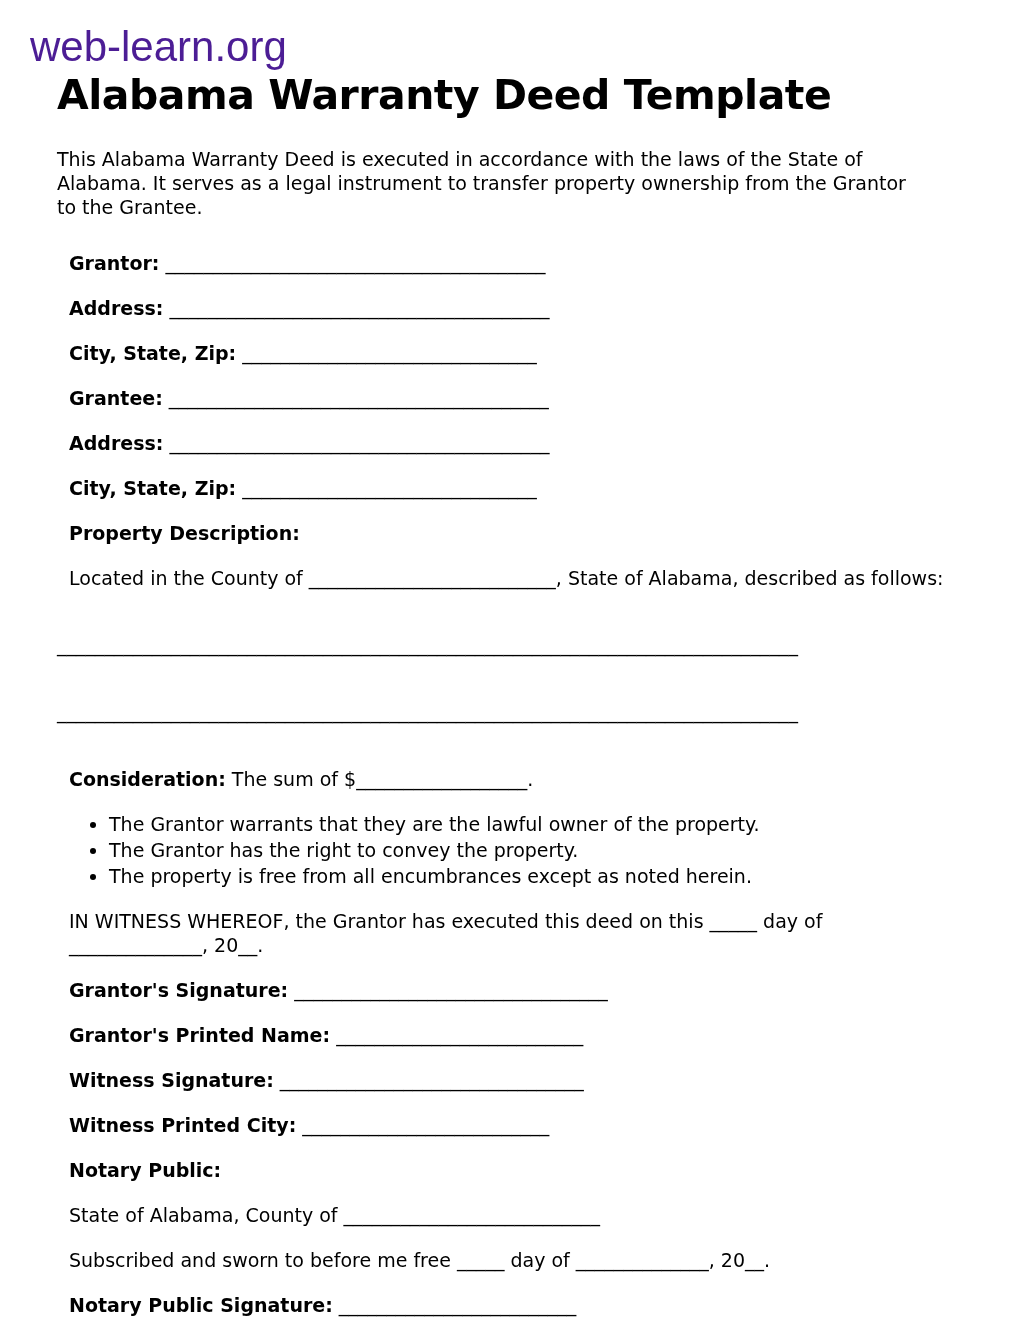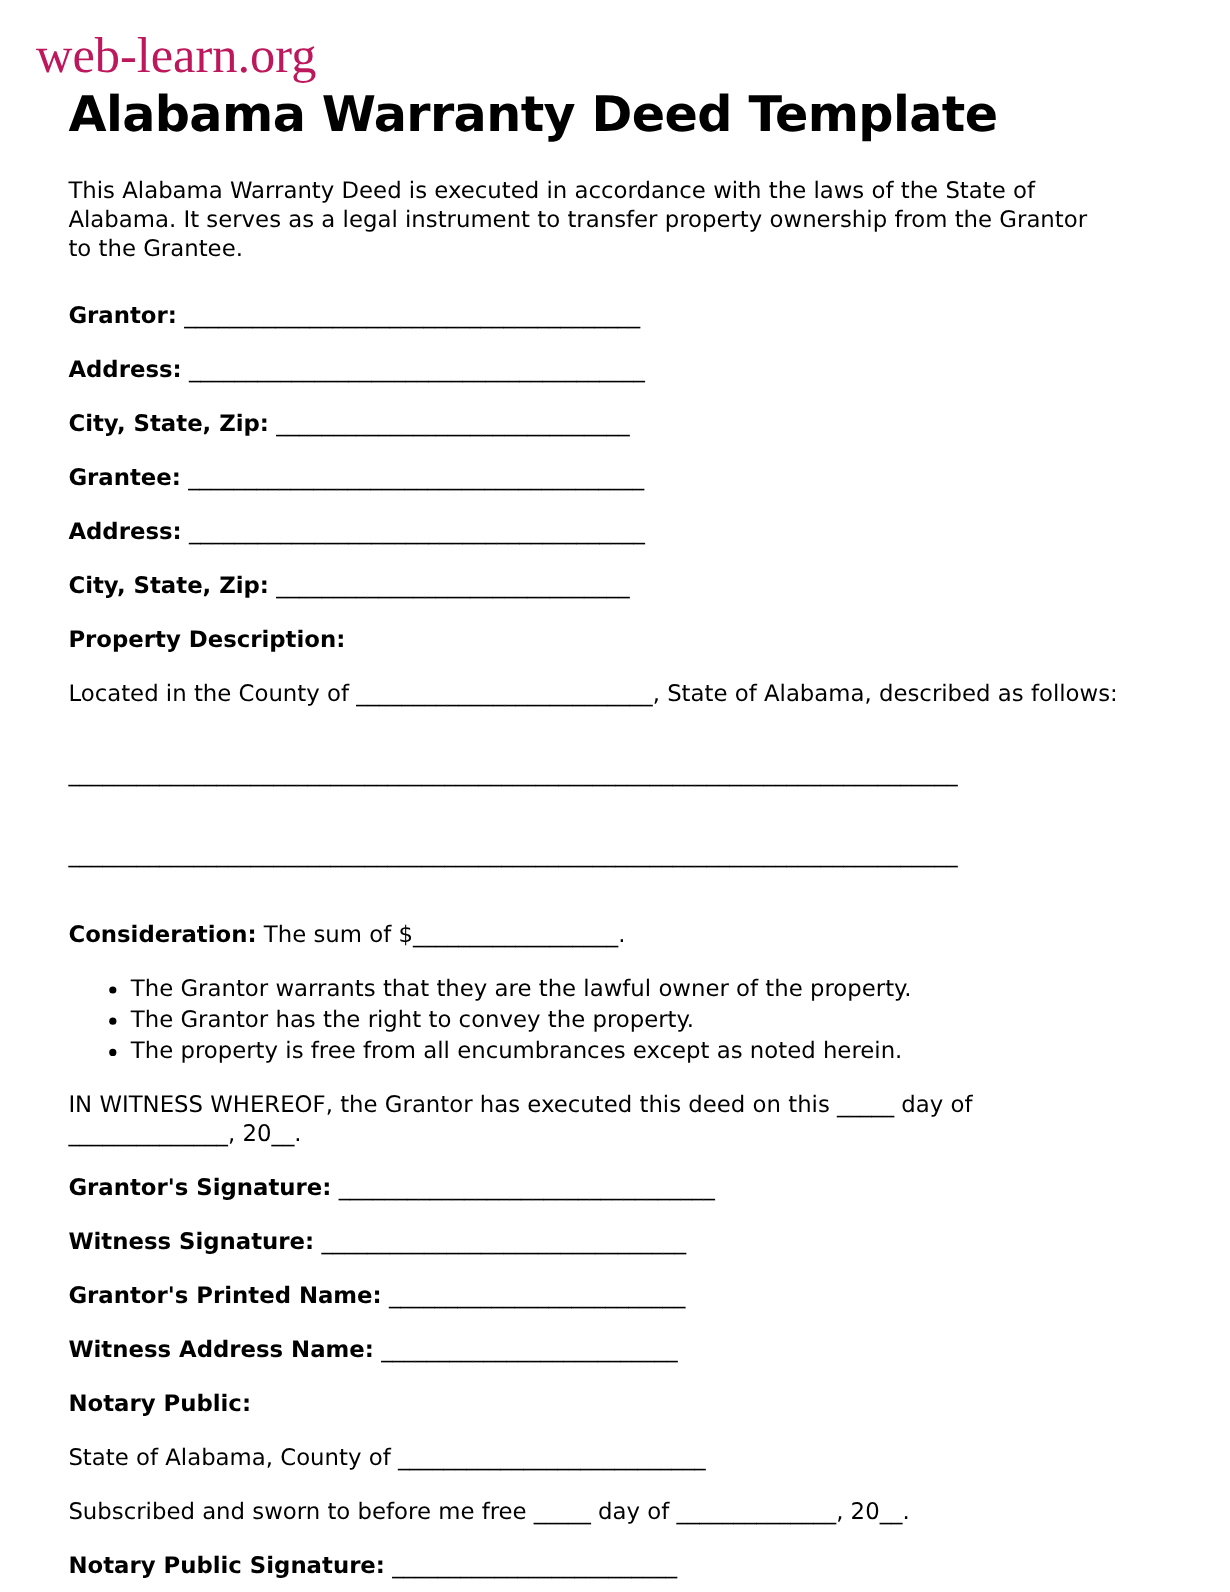--- a/index.html
+++ b/index.html
@@ -6,40 +6,40 @@
   html, body { margin: 0; padding: 0; background: #ffffff; }
   body {
     width: 1025px;
     min-height: 1327px;
     box-sizing: border-box;
     padding: 24px 57px 60px 30px;
     font-family: "DejaVu Sans", "Liberation Sans", sans-serif;
     color: #000000;
   }
   .logo {
-    font-family: Liberation Serif, serif;
+    font-family: Liberation Sans, sans-serif;
     font-size: 42px;
     line-height: 1.1;
-    color: #be185d;
+    color: #4c1d95;
     font-weight: 400;
   }
   .content {
     margin-left: 27px;
     font-size: 19px;
     line-height: 24px;
   }
   h1.title {
     font-size: 41px;
     line-height: 1.15;
     letter-spacing: -0.5px;
     margin: 2px 0 28px 0;
     color: #000000;
     font-weight: bold;
   }
-  p { margin: 21px 0; }
+  p { margin: 21px 12px; }
   .intro { white-space: pre-line; margin: 28px 0 32px 0; }
   .prewrap { white-space: pre-line; }
   .lbl { font-weight: bold; }
   .bold-line { font-weight: bold; }
   .blank-line { margin: 43px 0; letter-spacing: 0; }
   ul.covenants {
     margin: 20px 0;
     padding-left: 52px;
   }
   ul.covenants li { margin: 2px 0; }
@@ -86,25 +86,25 @@
       <li>The Grantor warrants that they are the lawful owner of the property.</li>
       <li>The Grantor has the right to convey the property.</li>
       <li>The property is free from all encumbrances except as noted herein.</li>
     </ul>
 
     <p class="prewrap">IN WITNESS WHEREOF, the Grantor has executed this deed on this _____ day of
 ______________, 20__.</p>
 
     <p><span class="lbl">Grantor's Signature:</span> <span>_________________________________</span></p>
 
+    <p><span class="lbl">Grantor's Printed Name:</span> <span>__________________________</span></p>
+
     <p><span class="lbl">Witness Signature:</span> <span>________________________________</span></p>
 
-    <p><span class="lbl">Grantor's Printed Name:</span> <span>__________________________</span></p>
-
-    <p><span class="lbl">Witness Address Name:</span> <span>__________________________</span></p>
+    <p><span class="lbl">Witness Printed City:</span> <span>__________________________</span></p>
 
     <p class="bold-line">Notary Public:</p>
 
     <p><span>State of Alabama, County of </span><span>___________________________</span></p>
 
     <p>Subscribed and sworn to before me free _____ day of ______________, 20__.</p>
 
     <p><span class="lbl">Notary Public Signature:</span> <span>_________________________</span></p>
 
   </div>

